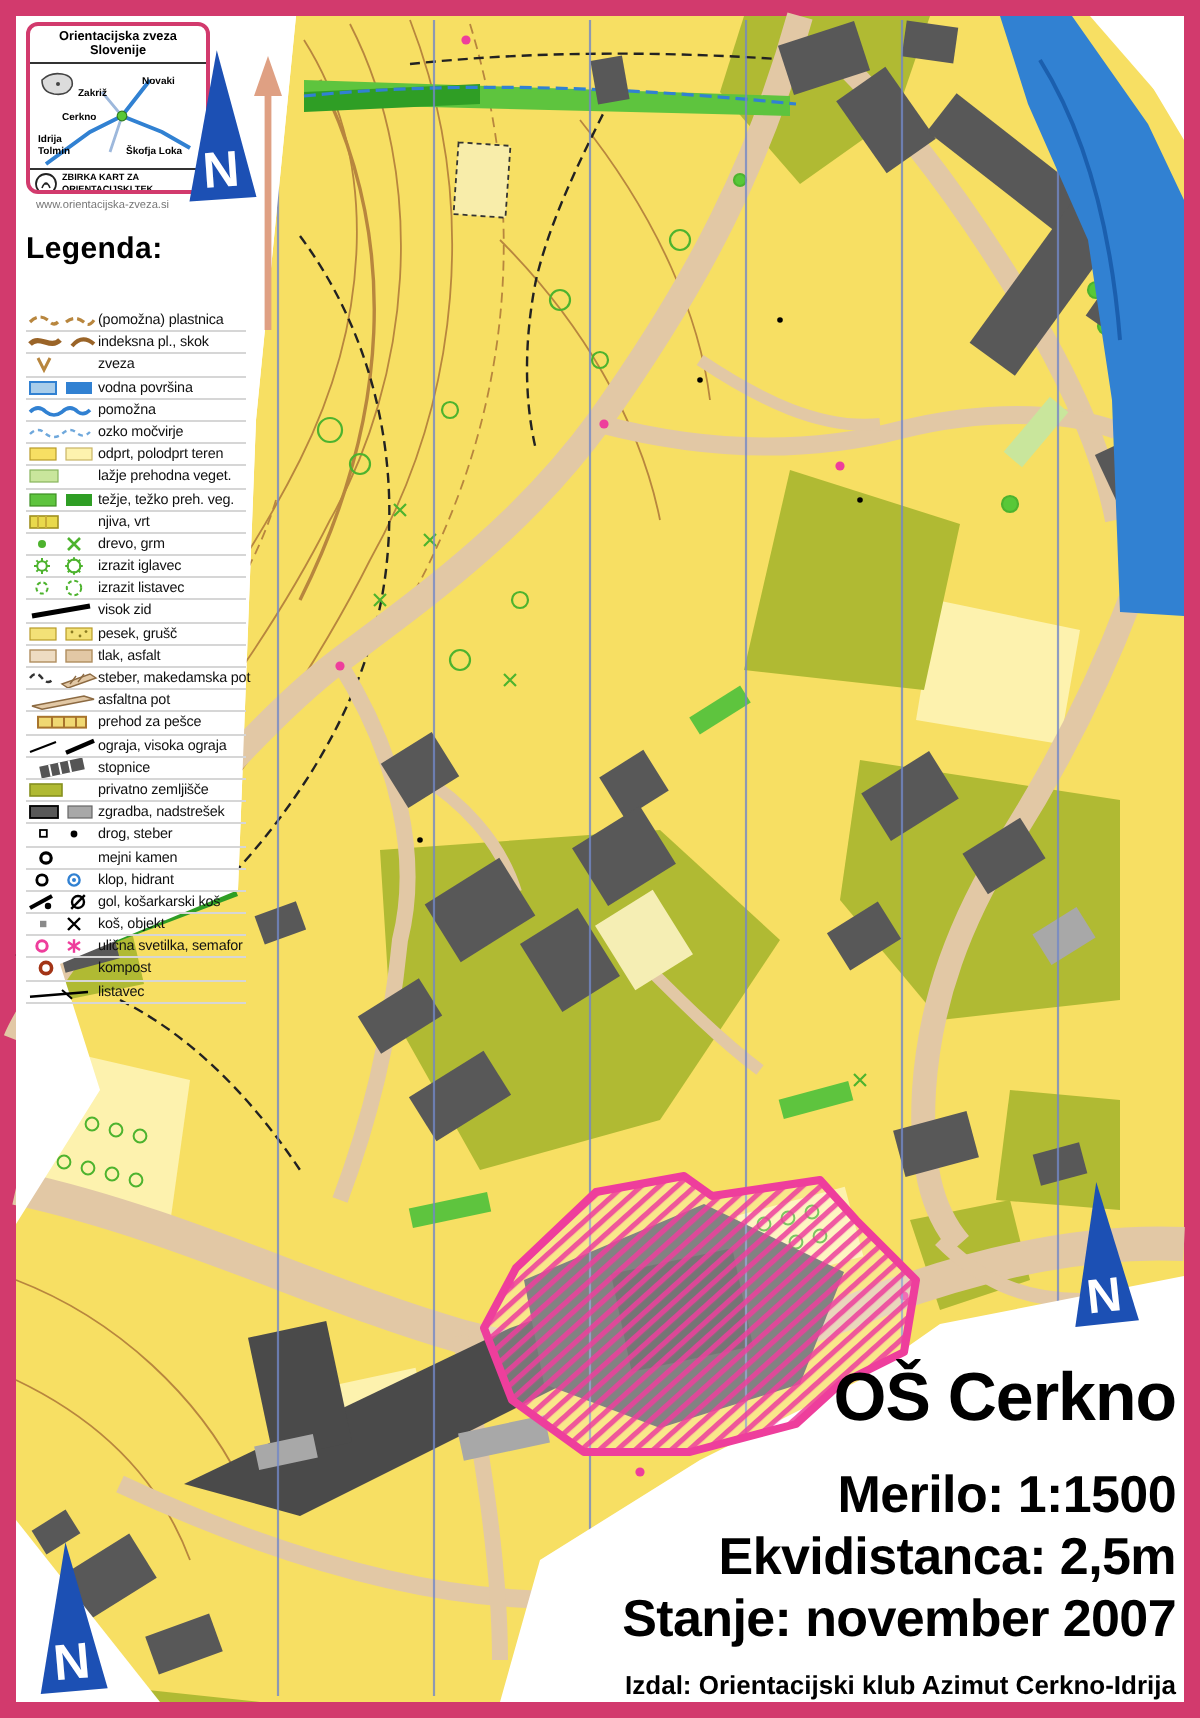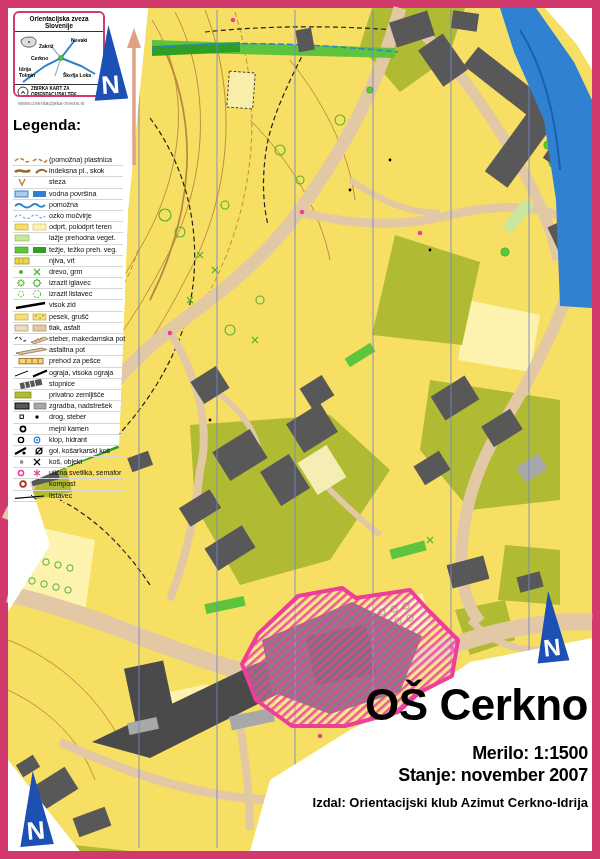--- a/index.html
+++ b/index.html
@@ -19,22 +19,22 @@
   .legend{position:absolute;left:13px;top:116px;width:110px;}
   .legend-title{font-size:15px;font-weight:bold;color:#000;margin-bottom:22px;letter-spacing:.2px;}
   .legend-row{display:flex;height:10.2px;border-bottom:1px solid #d6d6d6;}
   .legend-sym{flex:0 0 36px;height:10px;}
   .legend-sym svg{display:block;}
   .legend-label{font-size:7.2px;color:#111;white-space:nowrap;letter-spacing:-.1px;}
   
   .north-arrow{position:absolute;}
   
   .title-block{position:absolute;right:12px;top:680px;text-align:right;width:340px;color:#000;}
-  .tb-title{font-size:44px;font-weight:bold;letter-spacing:-.5px;margin-bottom:13px;}
-  .tb-line{font-size:18px;font-weight:bold;line-height:1.2;letter-spacing:-.3px;}
+  .tb-title{font-size:34px;font-weight:bold;letter-spacing:-.5px;margin-bottom:13px;}
+  .tb-line{font-size:26px;font-weight:bold;line-height:1.2;letter-spacing:-.3px;}
   .tb-credits{margin-top:9px;}
   .tb-credit{font-size:13px;font-weight:bold;line-height:1.3;}
 </style>
 </head>
 <body>
 
 <div class="stage">
 
   <svg class="map-svg" viewBox="0 0 600 859">
     <defs>
@@ -310,21 +310,21 @@
             </svg>
           </span>
           <span class="legend-label">indeksna pl., skok</span>
         </div>
         <div class="legend-row">
           <span class="legend-sym">
             <svg width="36" height="10" viewBox="0 0 36 10">
               <path d="M6,2 L9,8 L12,2" stroke="#b8863e" stroke-width="1.5" fill="none"></path>
             </svg>
           </span>
-          <span class="legend-label">steza</span>
+          <span class="legend-label">zveza</span>
         </div>
         <div class="legend-row">
           <span class="legend-sym">
             <svg width="36" height="10" viewBox="0 0 36 10">
               <rect x="2" y="2" width="13" height="6" fill="#a9cdea" stroke="#3181d2"></rect>
               <rect x="20" y="2" width="13" height="6" fill="#3181d2"></rect>
             </svg>
           </span>
           <span class="legend-label">vodna površina</span>
         </div>
@@ -584,19 +584,20 @@
             </svg>
           </span>
           <span class="legend-label">listavec</span>
         </div>
       </div>
   </div>
 
   <div class="title-block">
     <div class="tb-title">OŠ Cerkno</div>
     <div class="tb-line">Merilo: 1:1500</div>
+    <div class="tb-line">Ekvidistanca: 2,5m</div>
     <div class="tb-line">Stanje: november 2007</div>
     <div class="tb-credits">
       <div class="tb-credit">Izdal: Orientacijski klub Azimut Cerkno-Idrija</div>
     </div>
   </div>
 
 </div>
 
 </body></html>

